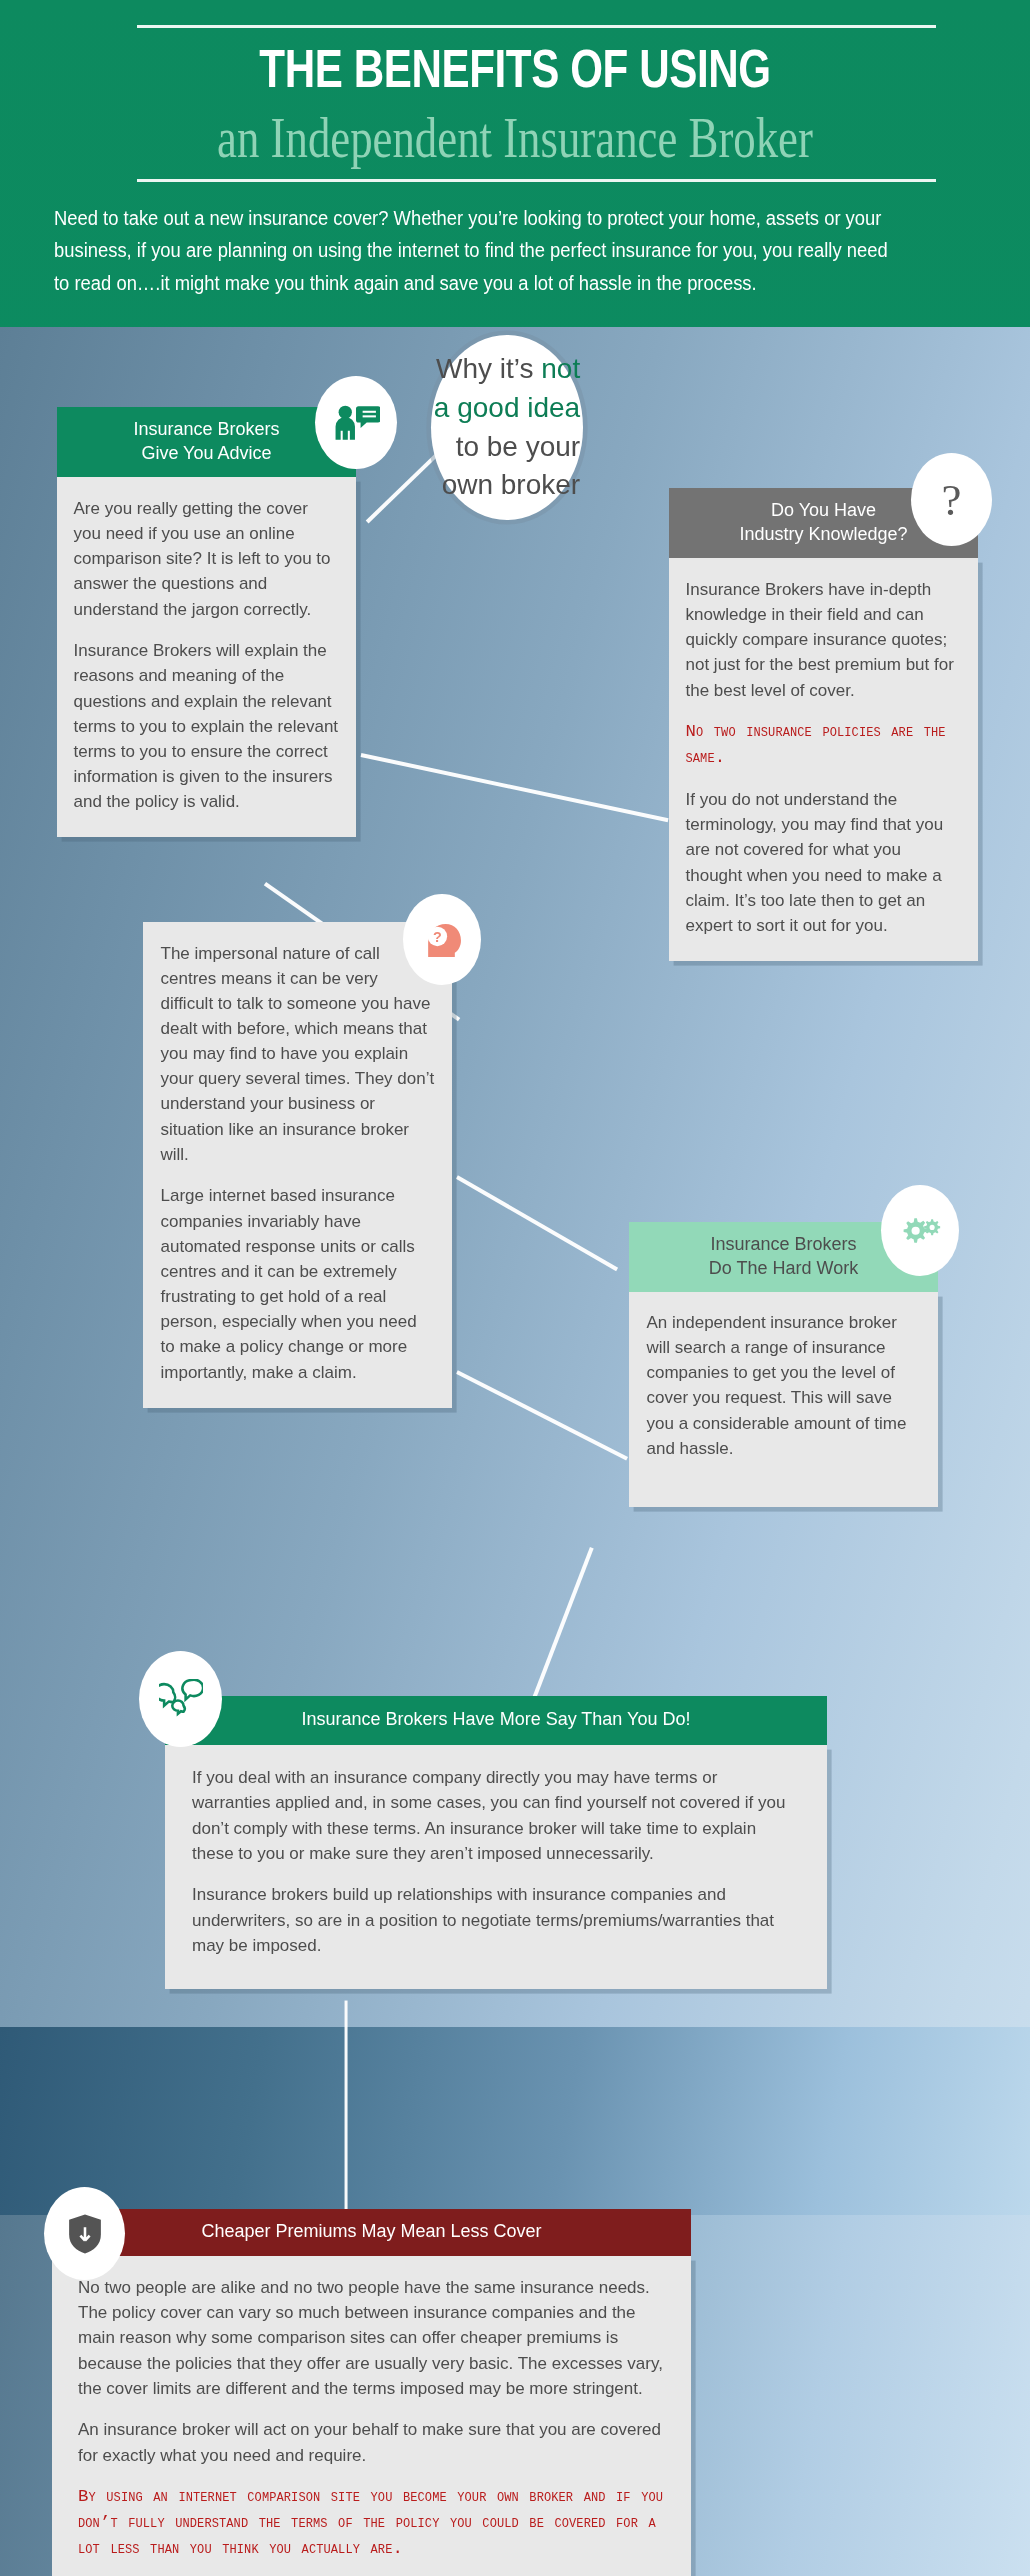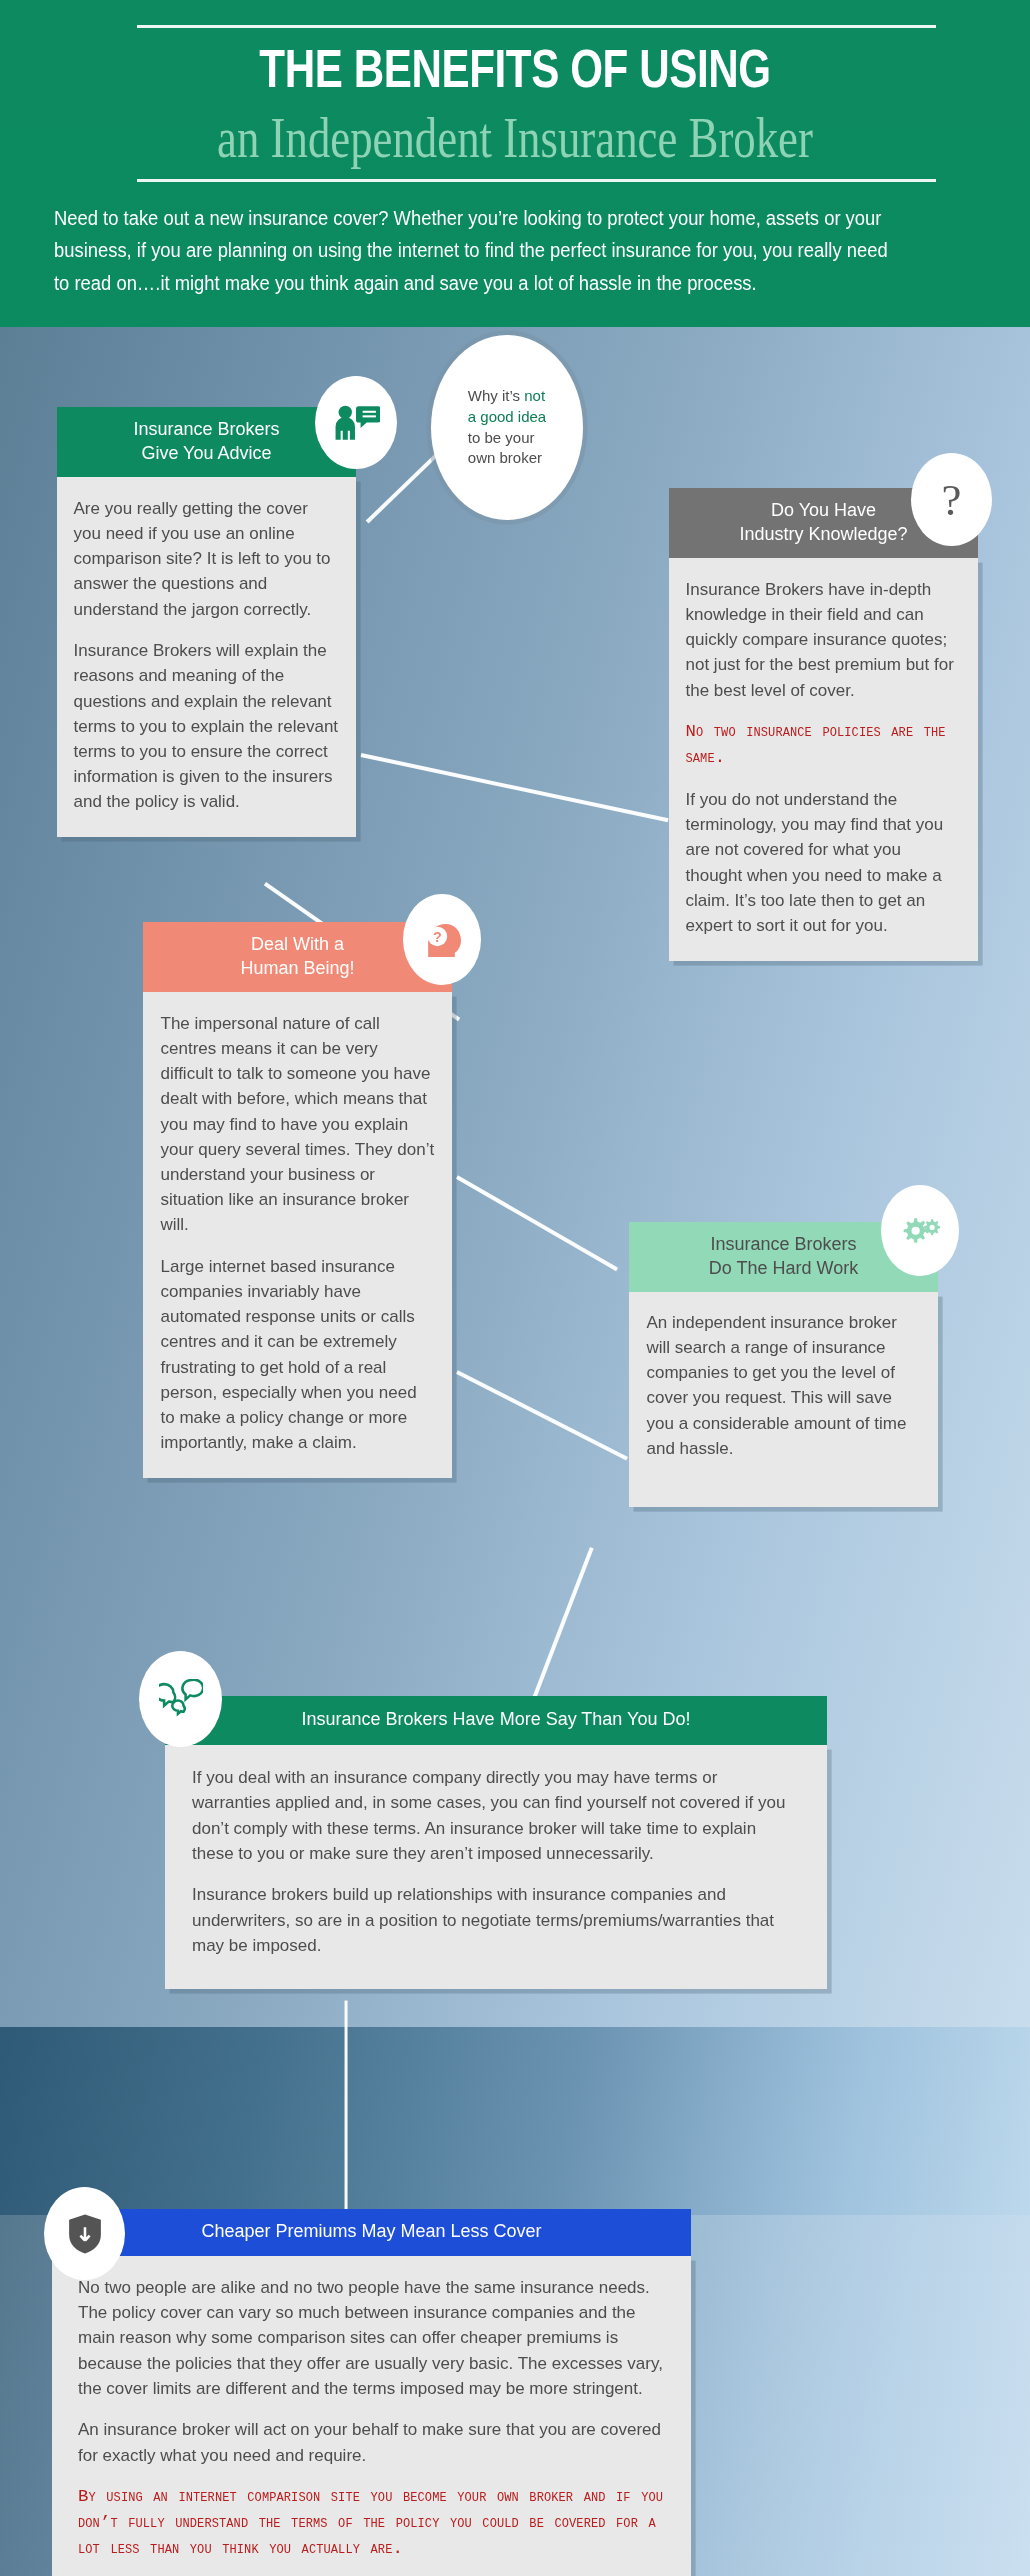--- a/index.html
+++ b/index.html
@@ -140,21 +140,21 @@
 
   #card-hardwork { left: 629px; top: 1222px; width: 309px; }
   #card-hardwork .hdr { background: #92d9b8; color: #4d4d4d; font-size: 18px; }
   #card-hardwork .bdy { padding: 17.5px 17.5px 46px 17.5px; font-size: 17px; }
 
   #card-moresay { left: 165px; top: 1696px; width: 662px; }
   #card-moresay .hdr { background: #0d8a5f; font-size: 18px; padding: 12.4px 20.6px; }
   #card-moresay .bdy { padding: 20.6px 27px 31px 27px; font-size: 17px; }
 
   #card-cheaper { left: 52px; top: 2209px; width: 639px; }
-  #card-cheaper .hdr { background: #1d4ed8; font-size: 18px; padding: 11.3px 20.6px; }
+  #card-cheaper .hdr { background: #7f1d1d; font-size: 18px; padding: 11.3px 20.6px; }
   #card-cheaper .bdy { padding: 19.6px 26px 27px 26px; font-size: 17px; }
 
   
   .bubble {
     position: absolute;
     background: #ffffff;
     border-radius: 50%;
     display: flex;
     align-items: center;
     justify-content: center;
@@ -181,21 +181,21 @@
   <div class="line" style="left:367px; top:520px; width:116px; height:3.6px; transform:rotate(-44deg);"></div>
   <div class="line" style="left:361px; top:753px; width:314px; height:3.6px; transform:rotate(12deg);"></div>
   <div class="line" style="left:459px; top:1018px; width:237px; height:3.6px; transform:rotate(-145deg);"></div>
   <div class="line" style="left:457px; top:1175px; width:185px; height:3.6px; transform:rotate(30deg);"></div>
   <div class="line" style="left:457px; top:1370px; width:191px; height:3.6px; transform:rotate(27deg);"></div>
   <div class="line" style="left:592px; top:1546px; width:185px; height:3.6px; transform:rotate(111deg);"></div>
   <div class="line" style="left:346px; top:1999px; width:216px; height:3.1px; transform:rotate(90deg);"></div>
   <div class="line" style="left:665px; top:2530px; width:222px; height:3.6px; transform:rotate(72deg);"></div>
 
   <div class="bubble ring" style="left:431px; top:335px; width:152px; height:185px;">
-    <div style="text-align:left; font-family:'Liberation Sans Narrow','Liberation Sans',sans-serif; font-size:15px; color:#4d4d4d; line-height:1.38;">
+    <div style="text-align:right; font-family:'Liberation Sans Narrow','Liberation Sans',sans-serif; font-size:28px; color:#4d4d4d; line-height:1.38;">
       <span>Why it’s </span><span style="color:#0d7d55;">not</span><br>
       <span style="color:#0d7d55;">a good idea</span><br>
       <span>to be your</span><br>
       <span>own broker</span>
     </div>
   </div>
 
   <div class="card" id="card-advice">
     <div class="hdr">
       <span>Insurance Brokers</span><br>
@@ -225,24 +225,20 @@
       <p>Insurance Brokers have in-depth knowledge in their field and can quickly compare insurance quotes; not just for the best premium but for the best level of cover.</p>
       <p class="smallcaps">No two insurance policies are the same.</p>
       <p>If you do not understand the terminology, you may find that you are not covered for what you thought when you need to make a claim.  It’s too late then to get an expert to sort it out for you.</p>
     </div>
   </div>
   <div class="bubble" style="left:911px; top:453px; width:81px; height:93px;">
     <span style="font-family:'Liberation Serif',serif; font-size:45px; color:#5a5a5a;">?</span>
   </div>
 
   <div class="card" id="card-human">
-    <div class="hdr">
-      <span>Deal With a</span><br>
-      <span>Human Being!</span>
-    </div>
     <div class="bdy">
       <p>The impersonal nature of call centres means it can be very difficult to talk to someone you have dealt with before, which means that you may find to have you explain your query several times.  They don’t understand your business or situation like an insurance broker will.</p>
       <p>Large internet based insurance companies invariably have automated response units or calls centres and it can be extremely frustrating to get hold of a real person, especially when you need to make a policy change or more importantly, make a claim.</p>
     </div>
   </div>
   <div class="bubble" style="left:403px; top:894px; width:78px; height:91px;">
     <svg width="40" height="36" viewBox="0 0 78 70">
       <path d="M12 68 V40 C12 18 28 4 46 4 C64 4 76 18 76 36 C76 48 70 56 64 60 L64 68 Z" fill="#f08a77"></path>
       <circle cx="30" cy="28" r="19" fill="#ffffff"></circle>
       <text x="30" y="39" font-family="Liberation Sans, sans-serif" font-size="28" font-weight="bold" fill="#f08a77" text-anchor="middle">?</text>

